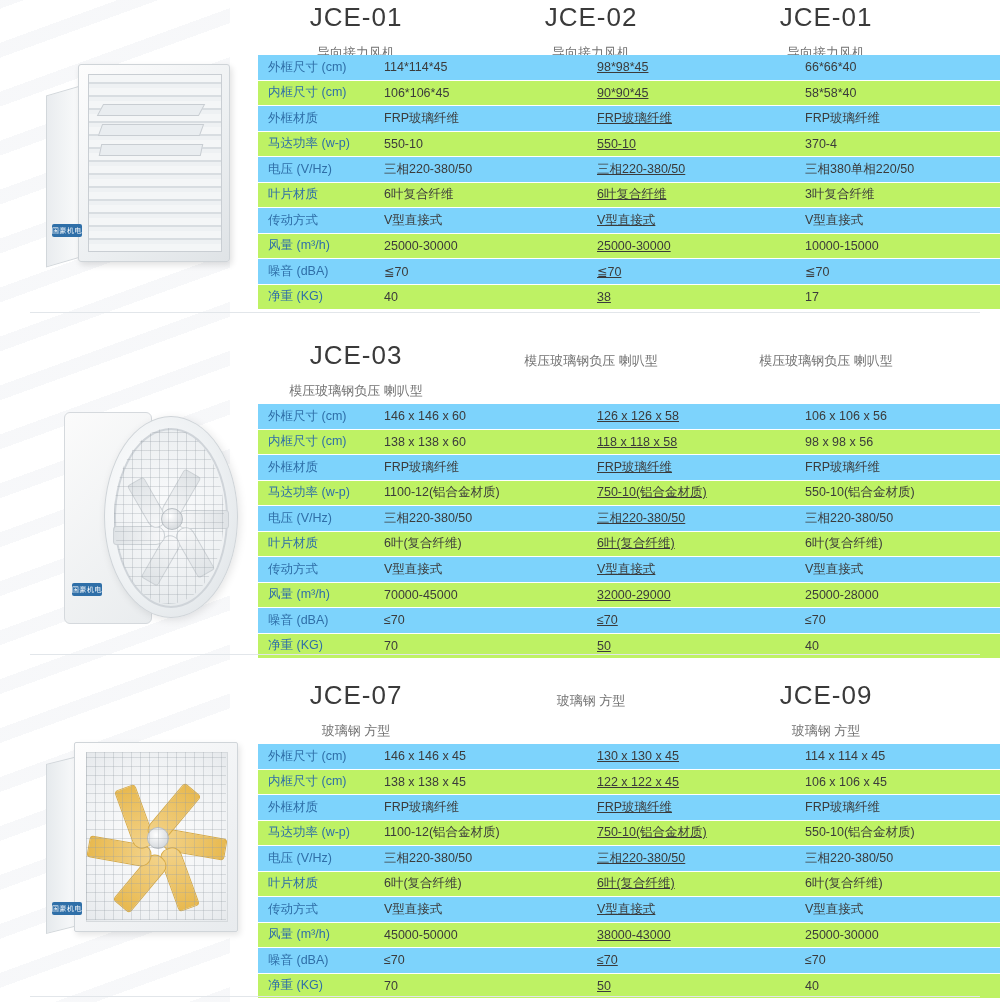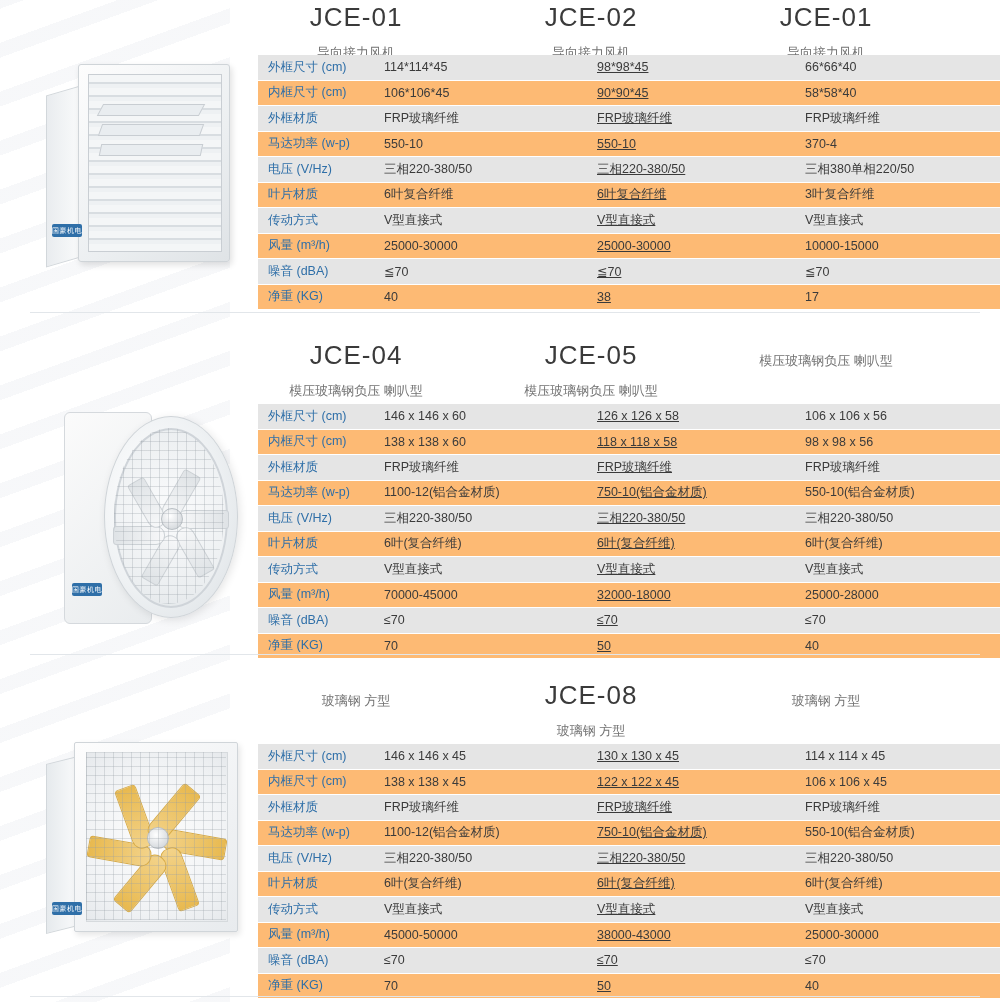--- a/index.html
+++ b/index.html
@@ -82,22 +82,22 @@
     padding: 0 0 0 8px;
     vertical-align: middle;
     color: #3b3b3b;
     border-bottom: 1px solid #ffffff;
   }
   .spec-table tr td.label {
     width: 108px;
     color: #2f6fa8;
     padding-left: 10px;
   }
-  .spec-table tr.odd td { background: #e5e5e5; }
-  .spec-table tr.even td { background: #fdba74; }
+  .spec-table tr.odd td { background: #7dd3fc; }
+  .spec-table tr.even td { background: #bef264; }
   .spec-table td.v1 { width: 205px; }
   .spec-table td.v2 { width: 200px; text-decoration: underline; }
   .spec-table td.v3 { width: 209px; }
 
   .photo {
     position: absolute;
     left: 30px;
   }
 
   .divider {
@@ -341,25 +341,24 @@
       </tbody>
     </table>
 
     <div class="divider" style="top:312px;"></div>
   </div>
 
   <div class="section sec2">
 
     <div class="headers" style="top:20px;">
       <div class="hcol c1">
-        <div class="model">JCE-04</div>
+        <div class="model">JCE-03</div>
         <div class="subtitle">模压玻璃钢负压 喇叭型</div>
       </div>
       <div class="hcol c2">
-        <div class="model">JCE-05</div>
         <div class="subtitle">模压玻璃钢负压 喇叭型</div>
       </div>
       <div class="hcol c3">
         <div class="subtitle">模压玻璃钢负压 喇叭型</div>
       </div>
     </div>
 
     <div class="photo" style="top:78px; width:220px; height:240px;">
       <div class="fan2-base"></div>
       <div class="fan2-cone"></div>
@@ -416,21 +415,21 @@
         </tr>
         <tr class="odd">
           <td class="label">传动方式</td>
           <td class="v1">V型直接式</td>
           <td class="v2">V型直接式</td>
           <td class="v3">V型直接式</td>
         </tr>
         <tr class="even">
           <td class="label">风量 (m³/h)</td>
           <td class="v1">70000-45000</td>
-          <td class="v2">32000-18000</td>
+          <td class="v2">32000-29000</td>
           <td class="v3">25000-28000</td>
         </tr>
         <tr class="odd">
           <td class="label">噪音 (dBA)</td>
           <td class="v1">≤70</td>
           <td class="v2">≤70</td>
           <td class="v3">≤70</td>
         </tr>
         <tr class="even">
           <td class="label">净重 (KG)</td>
@@ -441,27 +440,28 @@
       </tbody>
     </table>
 
     <div class="divider" style="top:334px;"></div>
   </div>
 
   <div class="section sec3">
 
     <div class="headers" style="top:20px;">
       <div class="hcol c1">
+        <div class="model">JCE-07</div>
         <div class="subtitle">玻璃钢 方型</div>
       </div>
       <div class="hcol c2">
-        <div class="model">JCE-08</div>
         <div class="subtitle">玻璃钢 方型</div>
       </div>
       <div class="hcol c3">
+        <div class="model">JCE-09</div>
         <div class="subtitle">玻璃钢 方型</div>
       </div>
     </div>
 
     <div class="photo" style="top:70px; width:220px; height:230px;">
       <div class="fan3-side"></div>
       <div class="fan3-frame"></div>
       <div class="fan3-inner">
         <div class="blade-y" style="transform: rotate(10deg) translate(4px,-10px);"></div>
         <div class="blade-y" style="transform: rotate(70deg) translate(4px,-10px);"></div>

